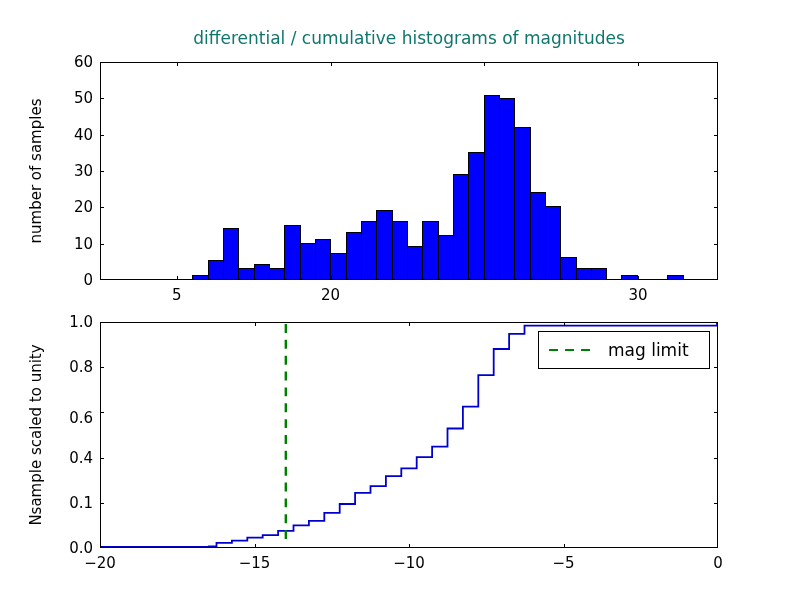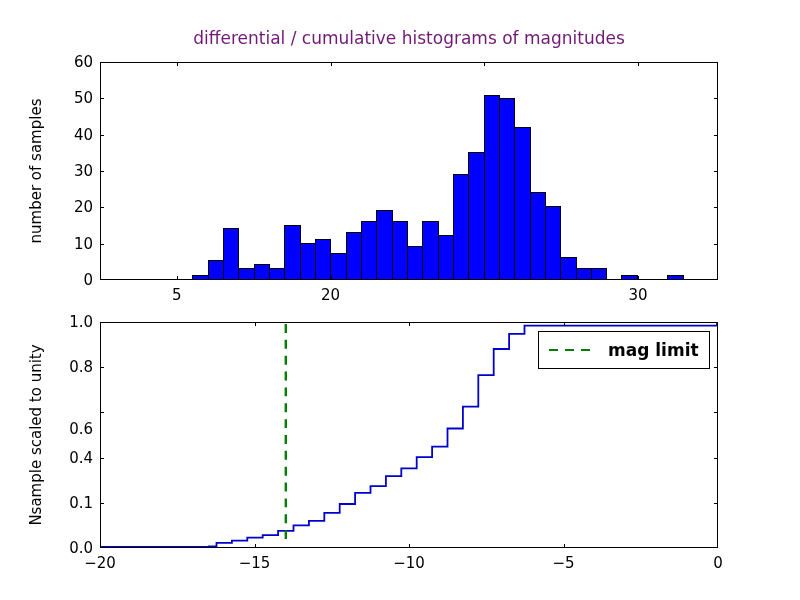--- a/index.html
+++ b/index.html
@@ -20,21 +20,21 @@
     height: 600px;
     background: #ffffff;
   }
   .chart-title {
     position: absolute;
     left: 100px;
     top: 28px;
     width: 618px;
     text-align: center;
     font-size: 17px;
-    color: #701a75;
+    color: #0f766e;
     white-space: nowrap;
   }
   .axes {
     position: absolute;
     box-sizing: border-box;
     border: 1px solid #000000;
     background: #ffffff;
   }
   #axes-top {
     left: 100px;
@@ -119,21 +119,20 @@
   #legend-swatch {
     width: 46px;
     height: 12px;
     margin-left: 9px;
     flex: 0 0 auto;
   }
   #legend-label {
     margin-left: 14px;
     font-size: 17px;
     white-space: nowrap;
-    font-weight: bold;
   }
 </style>
 </head>
 <body>
 
 <div id="figure">
 
   <div class="chart-title">differential / cumulative histograms of magnitudes</div>
 
   <div class="axes" id="axes-top">
@@ -209,21 +208,21 @@
       </svg>
   </div>
   <div id="bottom-ticks">
       <div class="ytick-label" style="top: 548px; right: 707px;">0.0</div>
       <div class="ytick-label" style="top: 502.8px; right: 707px;">0.1</div>
       <div class="tick-mark-y" style="left: 100px; top: 503px;"></div>
       <div class="tick-mark-y" style="left: 714px; top: 503px;"></div>
       <div class="ytick-label" style="top: 457.6px; right: 707px;">0.4</div>
       <div class="tick-mark-y" style="left: 100px; top: 458px;"></div>
       <div class="tick-mark-y" style="left: 714px; top: 458px;"></div>
-      <div class="ytick-label" style="top: 429px; right: 707px;">0.6</div>
+      <div class="ytick-label" style="top: 418px; right: 707px;">0.6</div>
       <div class="tick-mark-y" style="left: 100px; top: 412px;"></div>
       <div class="tick-mark-y" style="left: 714px; top: 412px;"></div>
       <div class="ytick-label" style="top: 367.2px; right: 707px;">0.8</div>
       <div class="tick-mark-y" style="left: 100px; top: 367px;"></div>
       <div class="tick-mark-y" style="left: 714px; top: 367px;"></div>
       <div class="ytick-label" style="top: 322px; right: 707px;">1.0</div>
       <div class="xtick-label" style="left: 100px; top: 554px;">−20</div>
       <div class="xtick-label" style="left: 254.5px; top: 554px;">−15</div>
       <div class="tick-mark-x" style="left: 255px; top: 322px;"></div>
       <div class="tick-mark-x" style="left: 255px; top: 544px;"></div>

